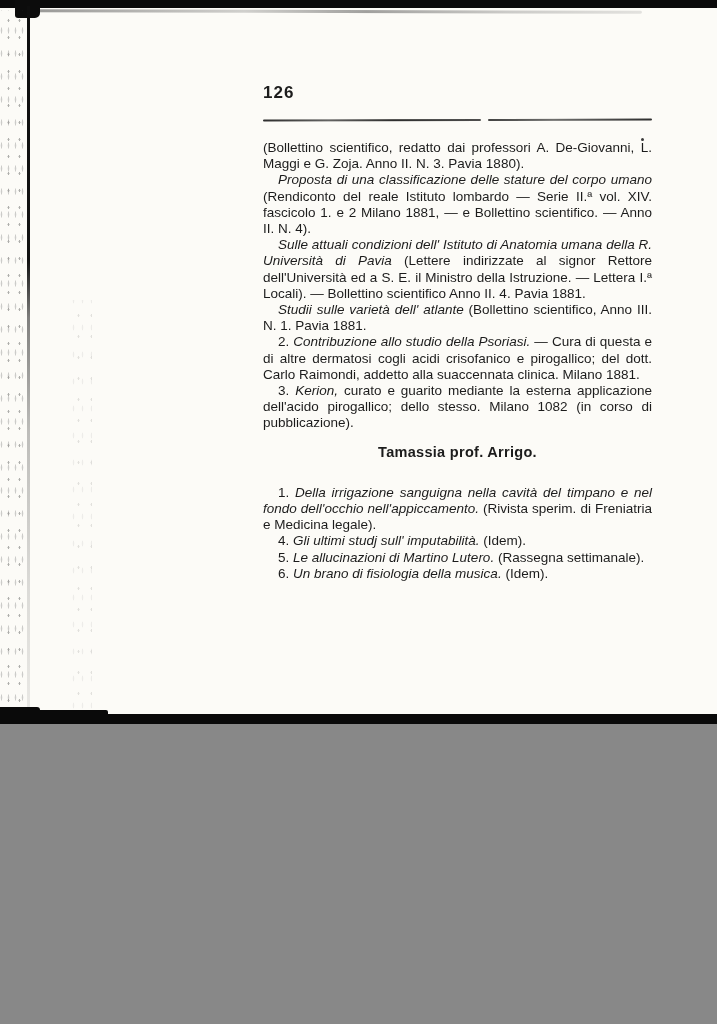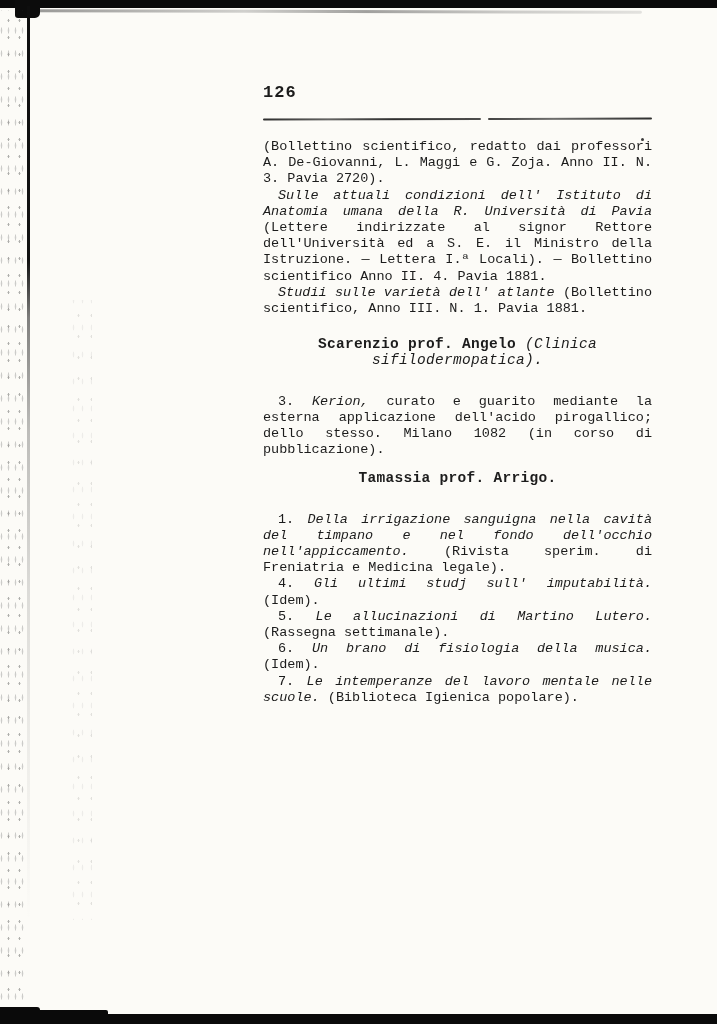--- a/index.html
+++ b/index.html
@@ -4,24 +4,24 @@
 <style>
   :root{
     --paper:#fcfbf7;
     --ink:#1c1c1c;
     --scan-edge:#0a0a0a;
     --rule:#2a2a2a;
   }
   html,body{margin:0;padding:0;background:#888;}
   .page{
     position:relative;
-    width:717px;height:1024px;
+    width:717px;height:724px;
     background:var(--paper);
     overflow:hidden;
-    font-family:Liberation Mono, monospace;
+    font-family:Liberation Sans, sans-serif;
     color:var(--ink);
   }
   
   .top-bar{position:absolute;top:0;left:0;width:717px;height:8px;background:var(--scan-edge);}
   .top-smudge{position:absolute;top:10px;left:30px;width:612px;height:3px;border-radius:2px;
     background:linear-gradient(90deg,rgba(70,70,70,.55),rgba(95,95,95,.28) 35%,rgba(70,70,70,.5) 55%,rgba(90,90,90,.3) 78%,rgba(110,110,110,.18));
     transform:rotate(0.15deg);}
   .left-blob{position:absolute;left:15px;top:0;width:25px;height:18px;background:#0c0c0c;border-radius:0 0 5px 3px;}
   .left-line{position:absolute;left:27px;top:6px;width:3px;height:945px;
     background:linear-gradient(180deg,#0e0e0e 0%,#121212 27%,rgba(25,25,25,.55) 33%,rgba(25,25,25,.28) 45%,rgba(25,25,25,.14) 62%,rgba(25,25,25,.06) 80%,rgba(25,25,25,0) 97%);}
@@ -67,26 +67,26 @@
   <div class="bottom-step2"></div>
 
   <div class="content">
     <div class="page-number">126</div>
     <div class="rule-row">
       <span class="seg seg1"></span>
       <span class="seg seg2"></span>
     </div>
     <div class="ink-dot"></div>
     <div id="text-blocks">
-        <p class="para no-indent"><span class="">(Bollettino scientifico, redatto dai professori A. De-Giovanni, L. Maggi e G. Zoja. Anno II. N. 3. Pavia 2720).</span></p>
+        <p class="para no-indent"><span class="">(Bollettino scientifico, redatto dai professori A. De-Giovanni, L. Maggi e G. Zoja. Anno II. N. 3. Pavia 1880).</span></p>
+        <p class="para"><span class="i ">Proposta di una classificazione delle stature del corpo umano </span><span class="">(Rendiconto del reale Istituto lombardo — Serie II.ª vol. XIV. fascicolo 1. e 2 Milano 1881, — e Bollettino scientifico. — Anno II. N. 4).</span></p>
         <p class="para"><span class="i ">Sulle attuali condizioni dell' Istituto di Anatomia umana della R. Università di Pavia </span><span class="">(Lettere indirizzate al signor Rettore dell'Università ed a S. E. il Ministro della Istruzione. — Lettera I.ª Locali). — Bollettino scientifico Anno II. 4. Pavia 1881.</span></p>
         <p class="para"><span class="i ">Studii sulle varietà dell' atlante </span><span class="">(Bollettino scientifico, Anno III. N. 1. Pavia 1881.</span></p>
-        <div class="heading"><span class="b">Scarenzio prof. Angelo </span><span class="i ">(Clinica sifilodermopatica).</span></div>
+        <p class="para"><span class="">2. </span><span class="i ">Contribuzione allo studio della Psoriasi.</span><span class=""> — Cura di questa e di altre dermatosi cogli acidi crisofanico e pirogallico; del dott. Carlo Raimondi, addetto alla suaccennata clinica. Milano 1881.</span></p>
         <p class="para"><span class="">3. </span><span class="i ">Kerion,</span><span class=""> curato e guarito mediante la esterna applicazione dell'acido pirogallico; dello stesso. Milano 1082 (in corso di pubblicazione).</span></p>
         <div class="heading second"><span class="b">Tamassia prof. Arrigo.</span></div>
         <p class="para"><span class="">1. </span><span class="i ">Della irrigazione sanguigna nella cavità del timpano e nel fondo dell'occhio nell'appiccamento.</span><span class=""> (Rivista sperim. di Freniatria e Medicina legale).</span></p>
         <p class="para"><span class="">4. </span><span class="i ">Gli ultimi studj sull' imputabilità.</span><span class=""> (Idem).</span></p>
         <p class="para"><span class="">5. </span><span class="i ">Le allucinazioni di Martino Lutero.</span><span class=""> (Rassegna settimanale).</span></p>
         <p class="para"><span class="">6. </span><span class="i ">Un brano di fisiologia della musica.</span><span class=""> (Idem).</span></p>
-        <p class="para"><span class="">7. </span><span class="i ">Le intemperanze del lavoro mentale nelle scuole.</span><span class=""> (Biblioteca Igienica popolare).</span></p>
       </div>
   </div>
 </div>
 
 </body></html>

